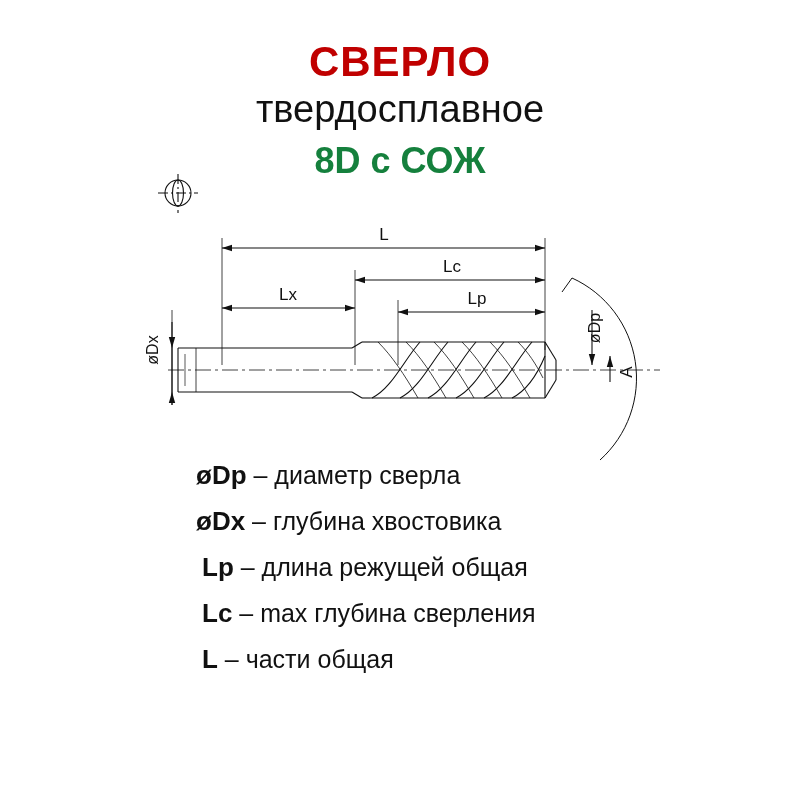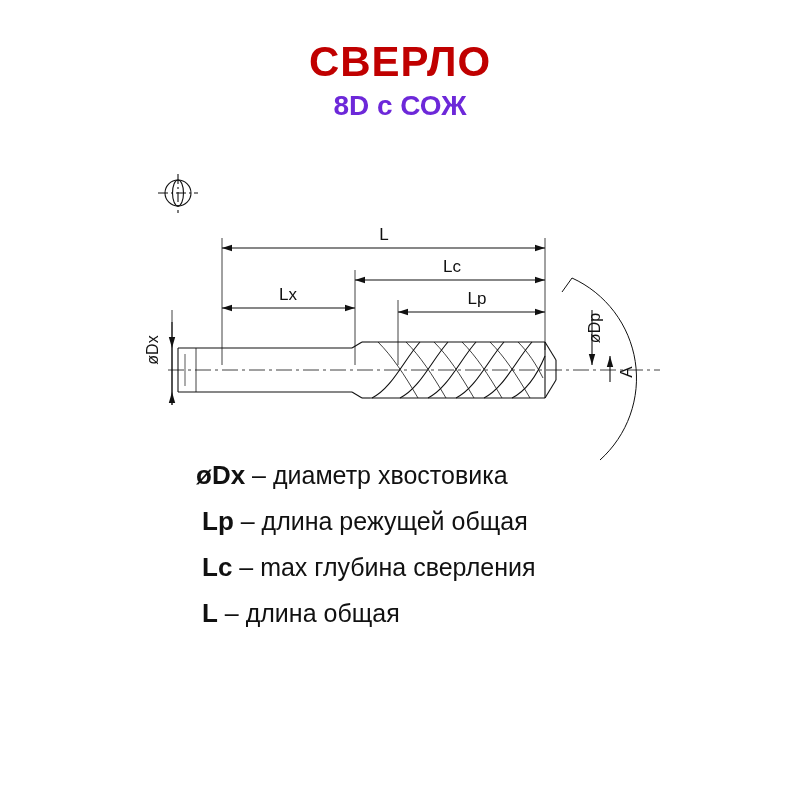--- a/index.html
+++ b/index.html
@@ -37,23 +37,23 @@
     line-height: 1.05;
   }
   .title-sub {
     font-size: 38px;
     font-weight: normal;
     color: #111111;
     line-height: 1.25;
     margin-top: 2px;
   }
   .title-third {
-    font-size: 28px;
+    font-size: 36px;
     font-weight: bold;
-    color: #6d28d9;
+    color: #15803d;
     line-height: 1.3;
     margin-top: 4px;
   }
 
   
   .drawing {
     position: absolute;
     top: 160px;
     left: 0;
     width: 800px;
@@ -94,20 +94,21 @@
   .r5 { padding-left: 22px; }
   .r6 { padding-left: 22px; }
 </style>
 </head>
 <body>
 
 <div id="page">
 
   <div class="title-block">
     <div class="title-main">СВЕРЛО</div>
+    <div class="title-sub">твердосплавное</div>
     <div class="title-third">8D с СОЖ</div>
   </div>
 
   <div class="drawing">
     <svg width="800" height="320" viewBox="0 0 800 320" xmlns="http://www.w3.org/2000/svg">
       <g stroke="#111111" fill="none" stroke-width="1.1">
 
         <g>
           <ellipse cx="178" cy="33" rx="13" ry="13"></ellipse>
           <ellipse cx="178" cy="33" rx="5.5" ry="13"></ellipse>
@@ -212,33 +213,36 @@
           <path d="M610,196 l-3.2,11 l6.4,0 z" fill="#111111" stroke="none"></path>
           <text x="632" y="212" font-family="Liberation Sans, sans-serif" font-size="17" fill="#111111" stroke="none" text-anchor="middle" transform="rotate(-90 632 212)">A</text>
         </g>
 
       </g>
     </svg>
   </div>
 
   <div class="legend">
 
+    <div class="legend-row r1">
+      <span class="legend-sym">øDp</span><span class="legend-dash"> – </span><span class="legend-txt">диаметр сверла</span>
+    </div>
 
     <div class="legend-row r2">
-      <span class="legend-sym">øDx</span><span class="legend-dash"> – </span><span class="legend-txt">диаметр хвостовика</span>
+      <span class="legend-sym">øDx</span><span class="legend-dash"> – </span><span class="legend-txt">глубина хвостовика</span>
     </div>
 
     <div class="legend-row r3">
       <span class="legend-sym">Lp</span><span class="legend-dash"> – </span><span class="legend-txt">длина режущей общая</span>
     </div>
 
     <div class="legend-row r4">
       <span class="legend-sym">Lc</span><span class="legend-dash"> – </span><span class="legend-txt">max глубина сверления</span>
     </div>
 
 
     <div class="legend-row r6">
-      <span class="legend-sym">L</span><span class="legend-dash"> – </span><span class="legend-txt">длина общая</span>
+      <span class="legend-sym">L</span><span class="legend-dash"> – </span><span class="legend-txt">части общая</span>
     </div>
 
   </div>
 
 </div>
 
 </body></html>

